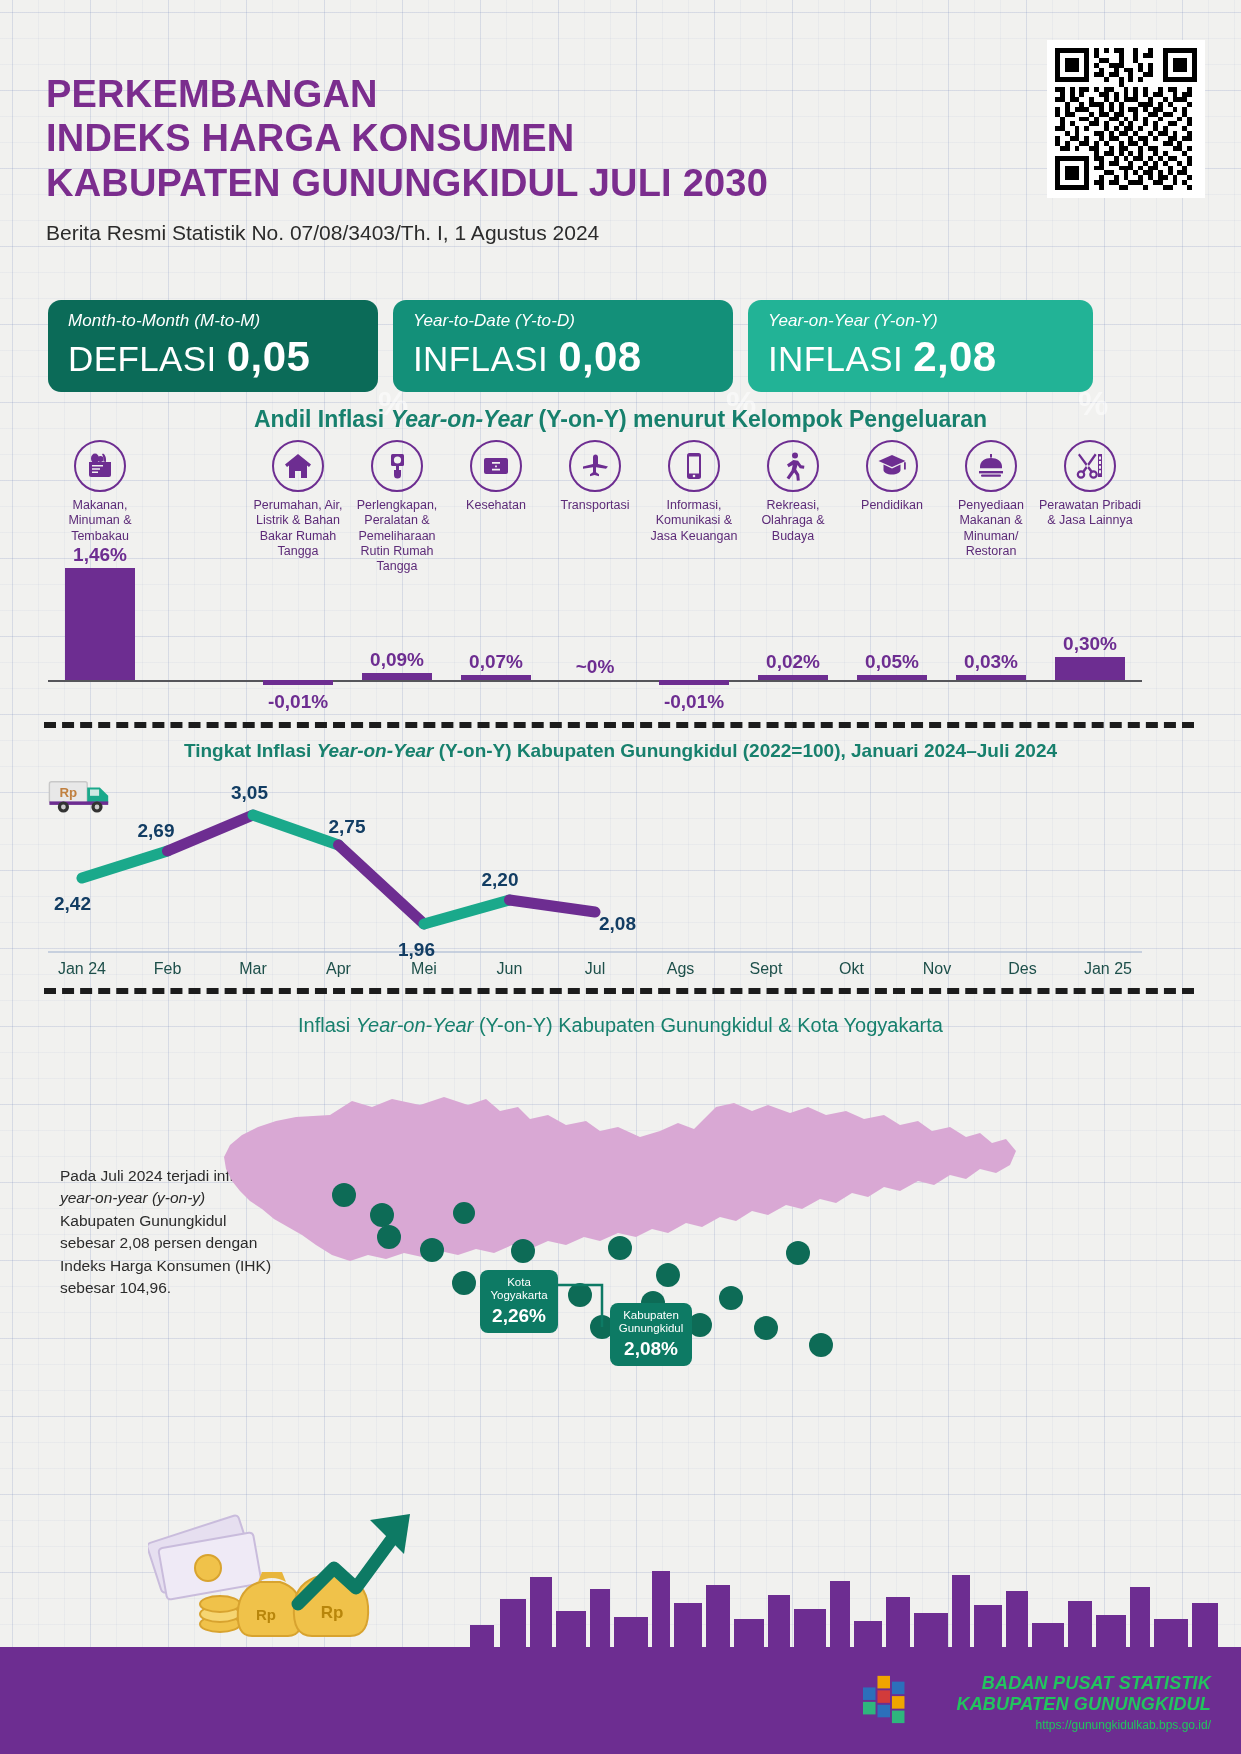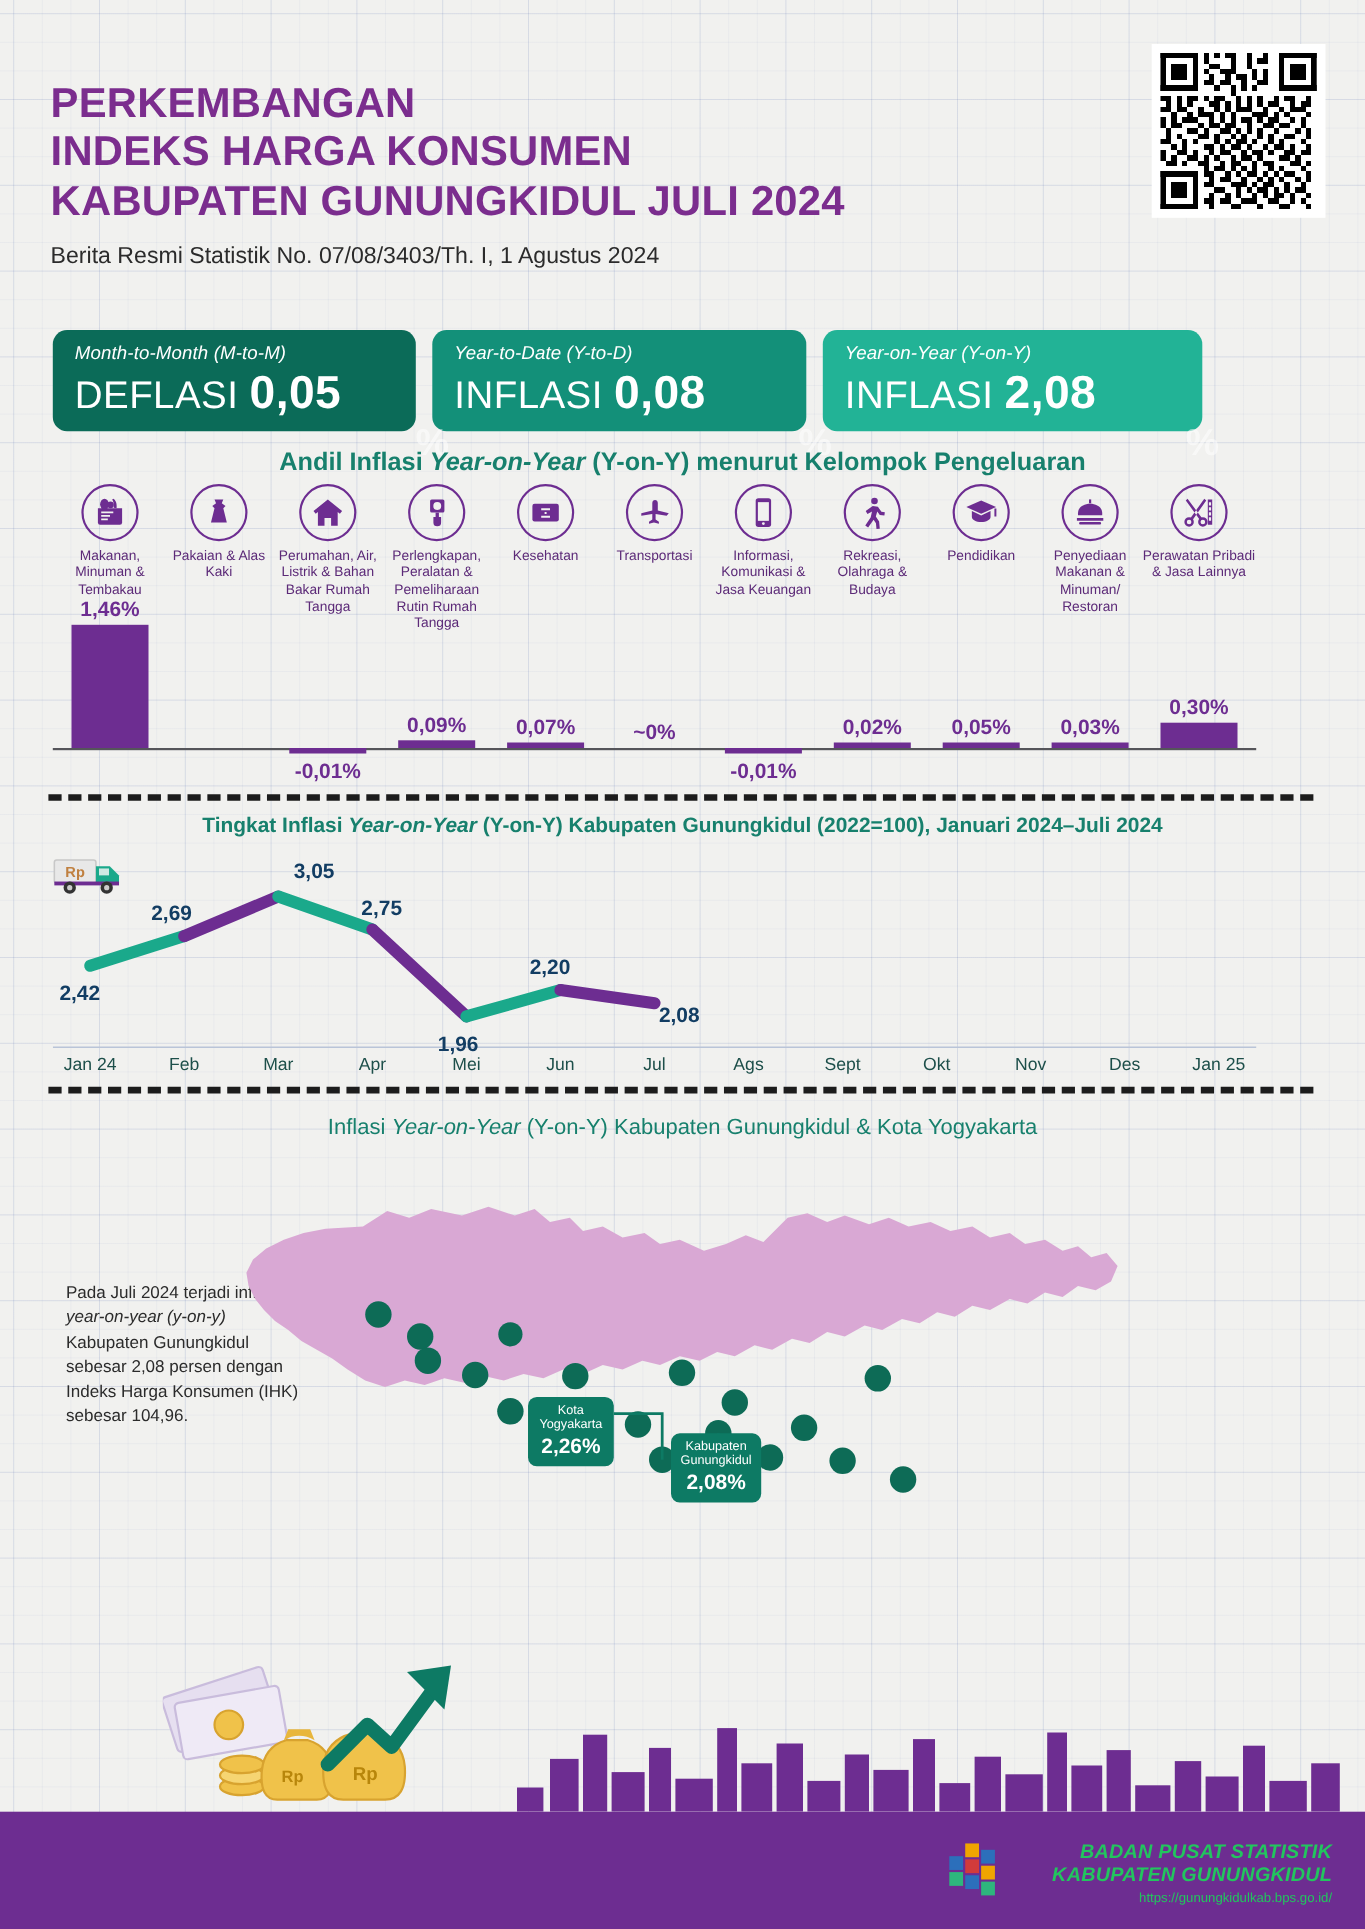--- a/index.html
+++ b/index.html
@@ -165,21 +165,21 @@
 </style>
 </head>
 <body>
 
 <div id="page">
 
   <div id="header">
     <div id="title">
       <div>PERKEMBANGAN</div>
       <div>INDEKS HARGA KONSUMEN</div>
-      <div>KABUPATEN GUNUNGKIDUL JULI 2024</div>
+      <div>KABUPATEN GUNUNGKIDUL JULI 2030</div>
     </div>
     <div id="subtitle">Berita Resmi Statistik No. 07/08/3403/Th. I, 1 Agustus 2024</div>
   </div>
 
   <div id="qr">
     <svg viewBox="0 0 29 29" shape-rendering="crispEdges">
       <rect width="29" height="29" fill="#fff"></rect>
       <g fill="#000">
         <rect x="0" y="0" width="7" height="1"></rect>
           <rect x="0" y="6" width="7" height="1"></rect>
@@ -416,28 +416,20 @@
           <svg viewBox="0 0 30 30">
             <path d="M4 11h22v13a2 2 0 0 1-2 2H6a2 2 0 0 1-2-2z"></path>
             <path d="M7 14h11v1.6H7zm0 3.2h8v1.6H7zm0 3.2h6v1.6H7z" fill="#f1f1ef"></path>
             <ellipse cx="10" cy="7.5" rx="4" ry="5"></ellipse>
             <path d="M18 2.5c2 1 3.5 4 3 8.5l-2.6-.4c.4-3.4-.4-6-1.4-7.4z"></path>
             <circle cx="15.5" cy="8" r="3"></circle>
           </svg>
         </div>
         <div class="cname">Makanan, Minuman &amp; Tembakau</div>
       </div>
-      <div class="cat" style="left: 99px;">
-        <div class="circle">
-          <svg viewBox="0 0 30 30">
-            <path d="M11 3h8l-1.4 3.4L21 9l-2 2 3.2 13H7.8L11 11 9 9l3.4-2.6z"></path>
-          </svg>
-        </div>
-        <div class="cname">Pakaian &amp; Alas Kaki</div>
-      </div>
       <div class="cat" style="left: 198px;">
         <div class="circle">
           <svg viewBox="0 0 30 30">
             <path d="M15 3 2 13.6l2 2.4 2-1.6V27h6v-7h6v7h6V14.4l2 1.6 2-2.4z"></path>
           </svg>
         </div>
         <div class="cname">Perumahan, Air, Listrik &amp; Bahan Bakar Rumah Tangga</div>
       </div>
       <div class="cat" style="left: 297px;">
         <div class="circle">
@@ -584,21 +576,21 @@
       <path d="M56 24 h18 l12 12 v10 h-30 z" fill="#1aa98b"></path>
       <rect x="60" y="27" width="13" height="9" fill="#cfe9e3"></rect>
       <rect x="2" y="44" width="84" height="5" fill="#6d2d91"></rect>
       <circle cx="22" cy="52" r="8" fill="#333"></circle>
         <circle cx="22" cy="52" r="3.4" fill="#ccc"></circle>
       <circle cx="70" cy="52" r="8" fill="#333"></circle>
         <circle cx="70" cy="52" r="3.4" fill="#ccc"></circle>
     </svg>
   <div class="lnval" style="left: 6px; top: 123px;">2,42</div>
       <div class="lnval" style="left: 89.5px; top: 50px;">2,69</div>
-      <div class="lnval" style="left: 183px; top: 12px; margin-left: 36px;">3,05</div>
+      <div class="lnval" style="left: 183px; top: 12px;">3,05</div>
       <div class="lnval" style="left: 280.5px; top: 46px;">2,75</div>
       <div class="lnval" style="left: 350px; top: 169px;">1,96</div>
       <div class="lnval" style="left: 433.5px; top: 99px;">2,20</div>
       <div class="lnval" style="left: 551px; top: 143px;">2,08</div>
       <div class="xlabel" style="left: -9px;">Jan 24</div>
       <div class="xlabel" style="left: 76.5px;">Feb</div>
       <div class="xlabel" style="left: 162px;">Mar</div>
       <div class="xlabel" style="left: 247.5px;">Apr</div>
       <div class="xlabel" style="left: 333px;">Mei</div>
       <div class="xlabel" style="left: 418.5px;">Jun</div>

